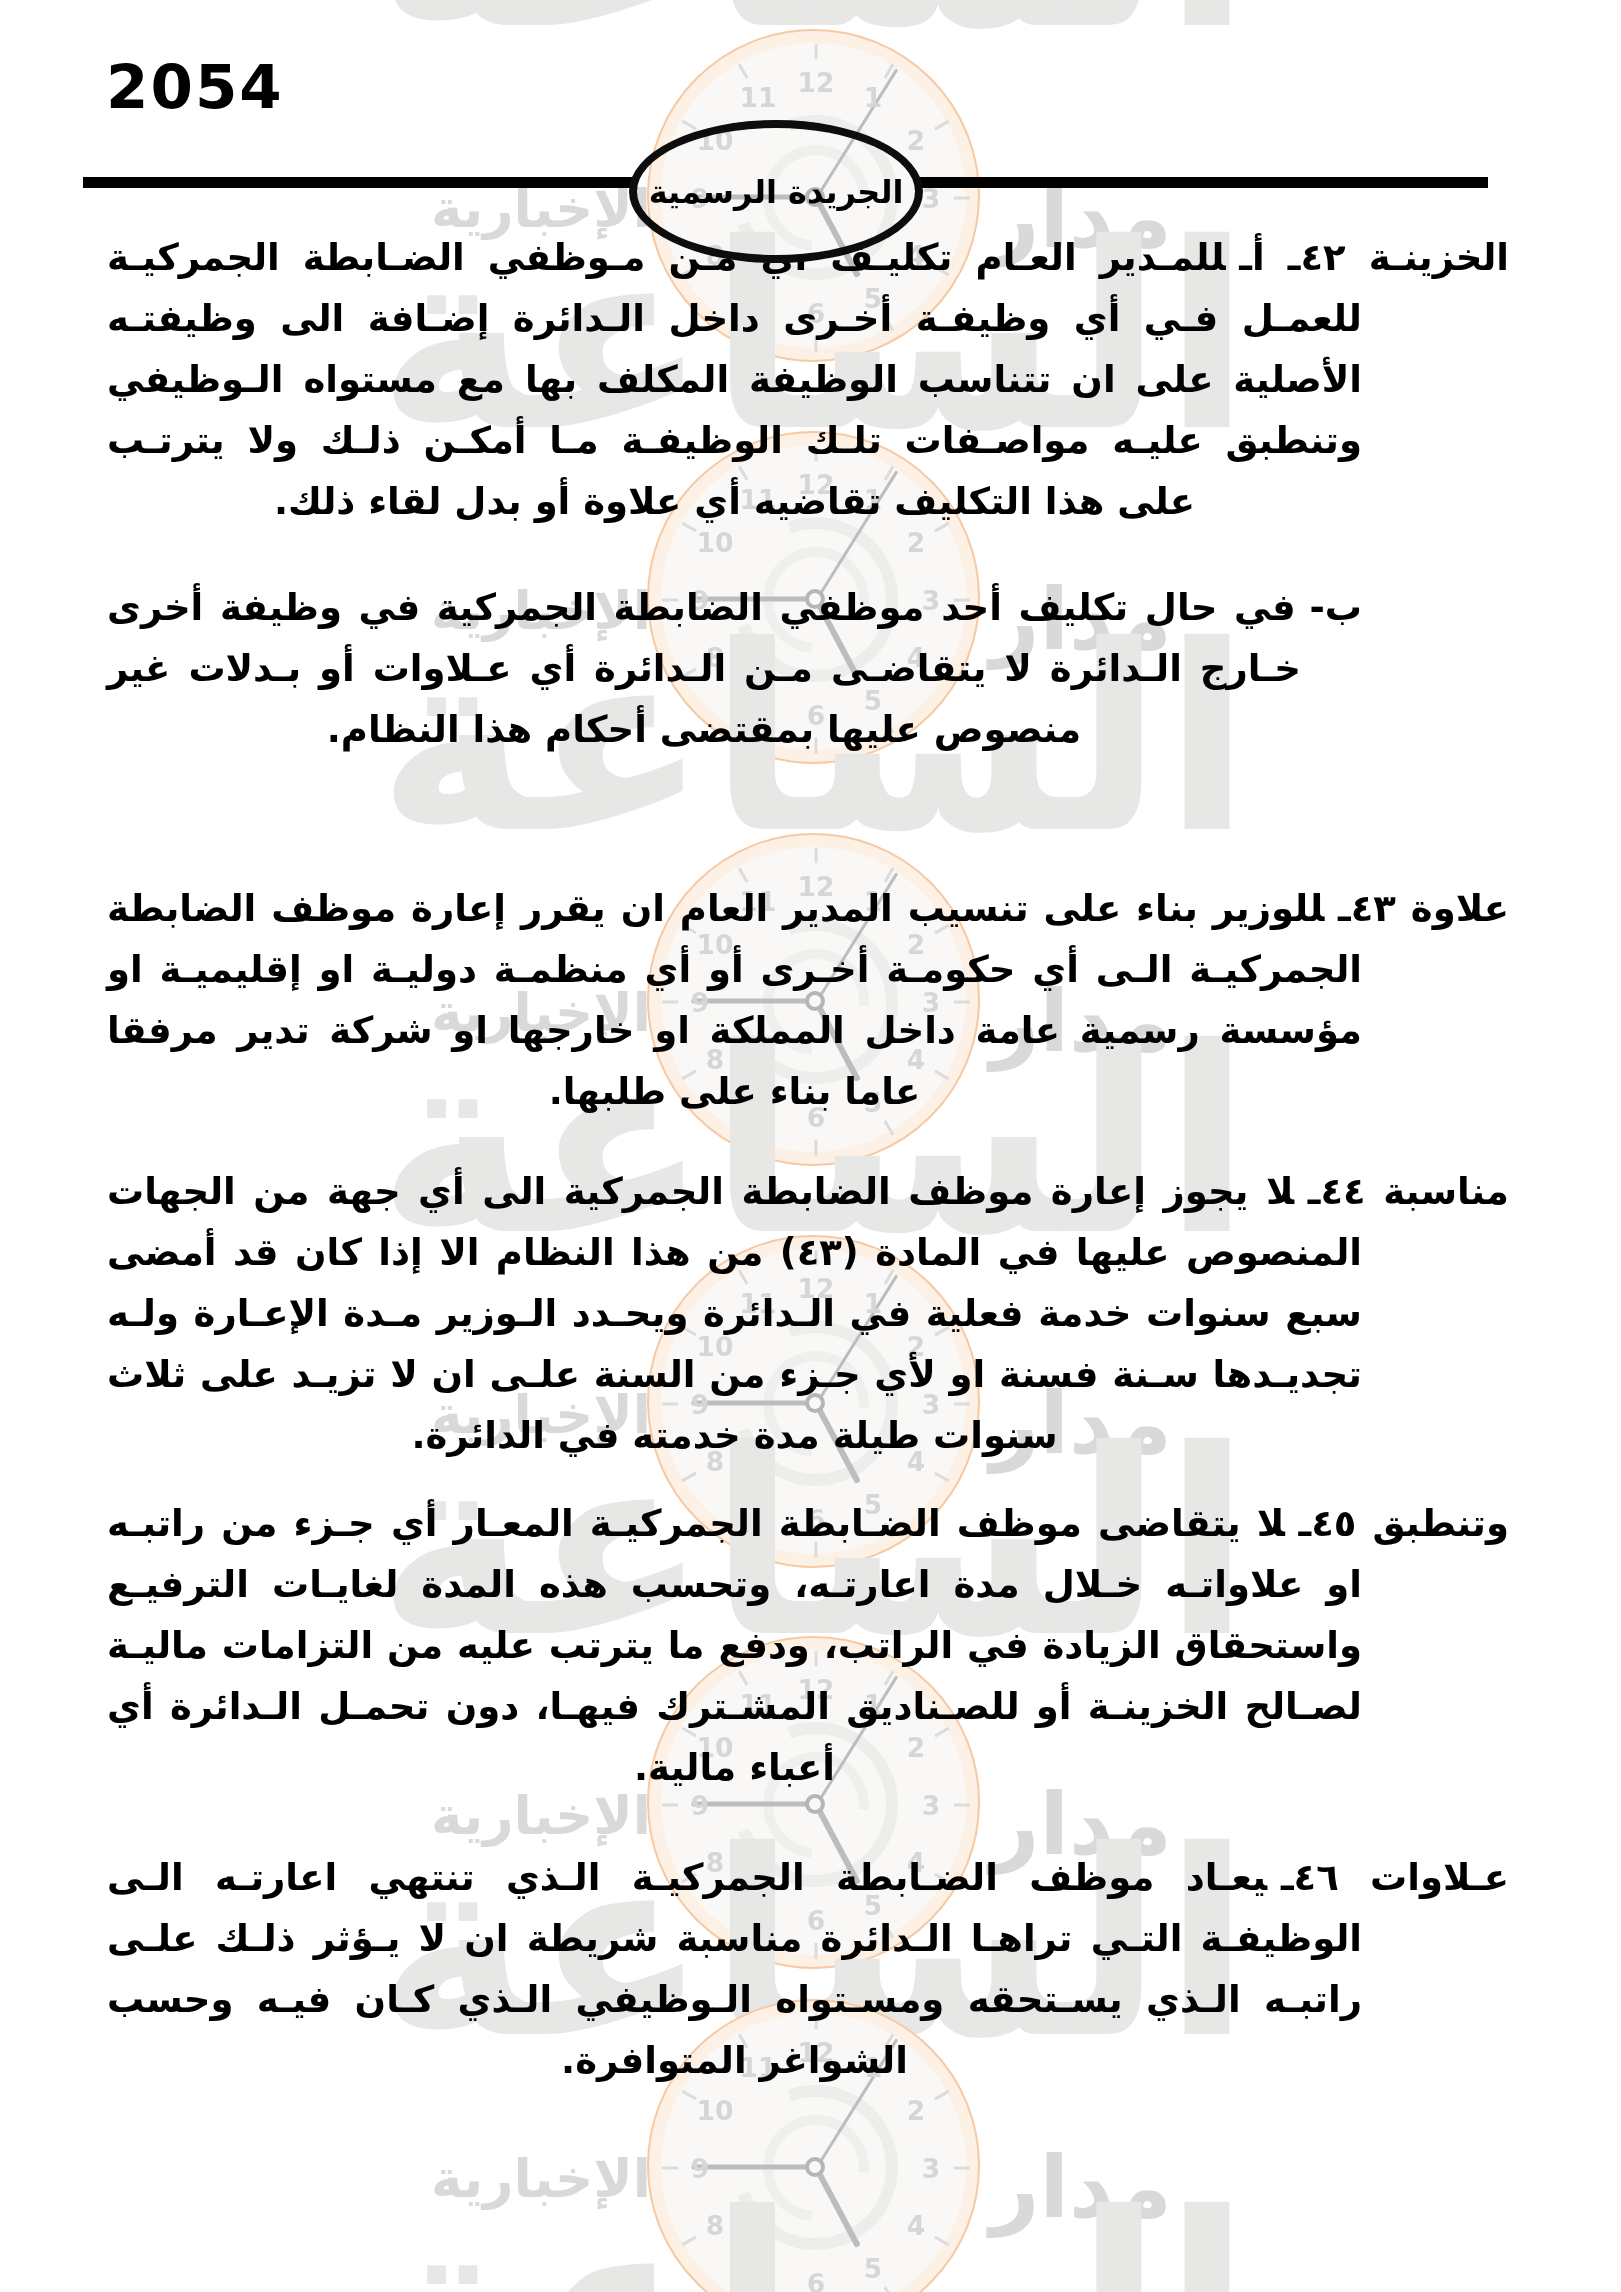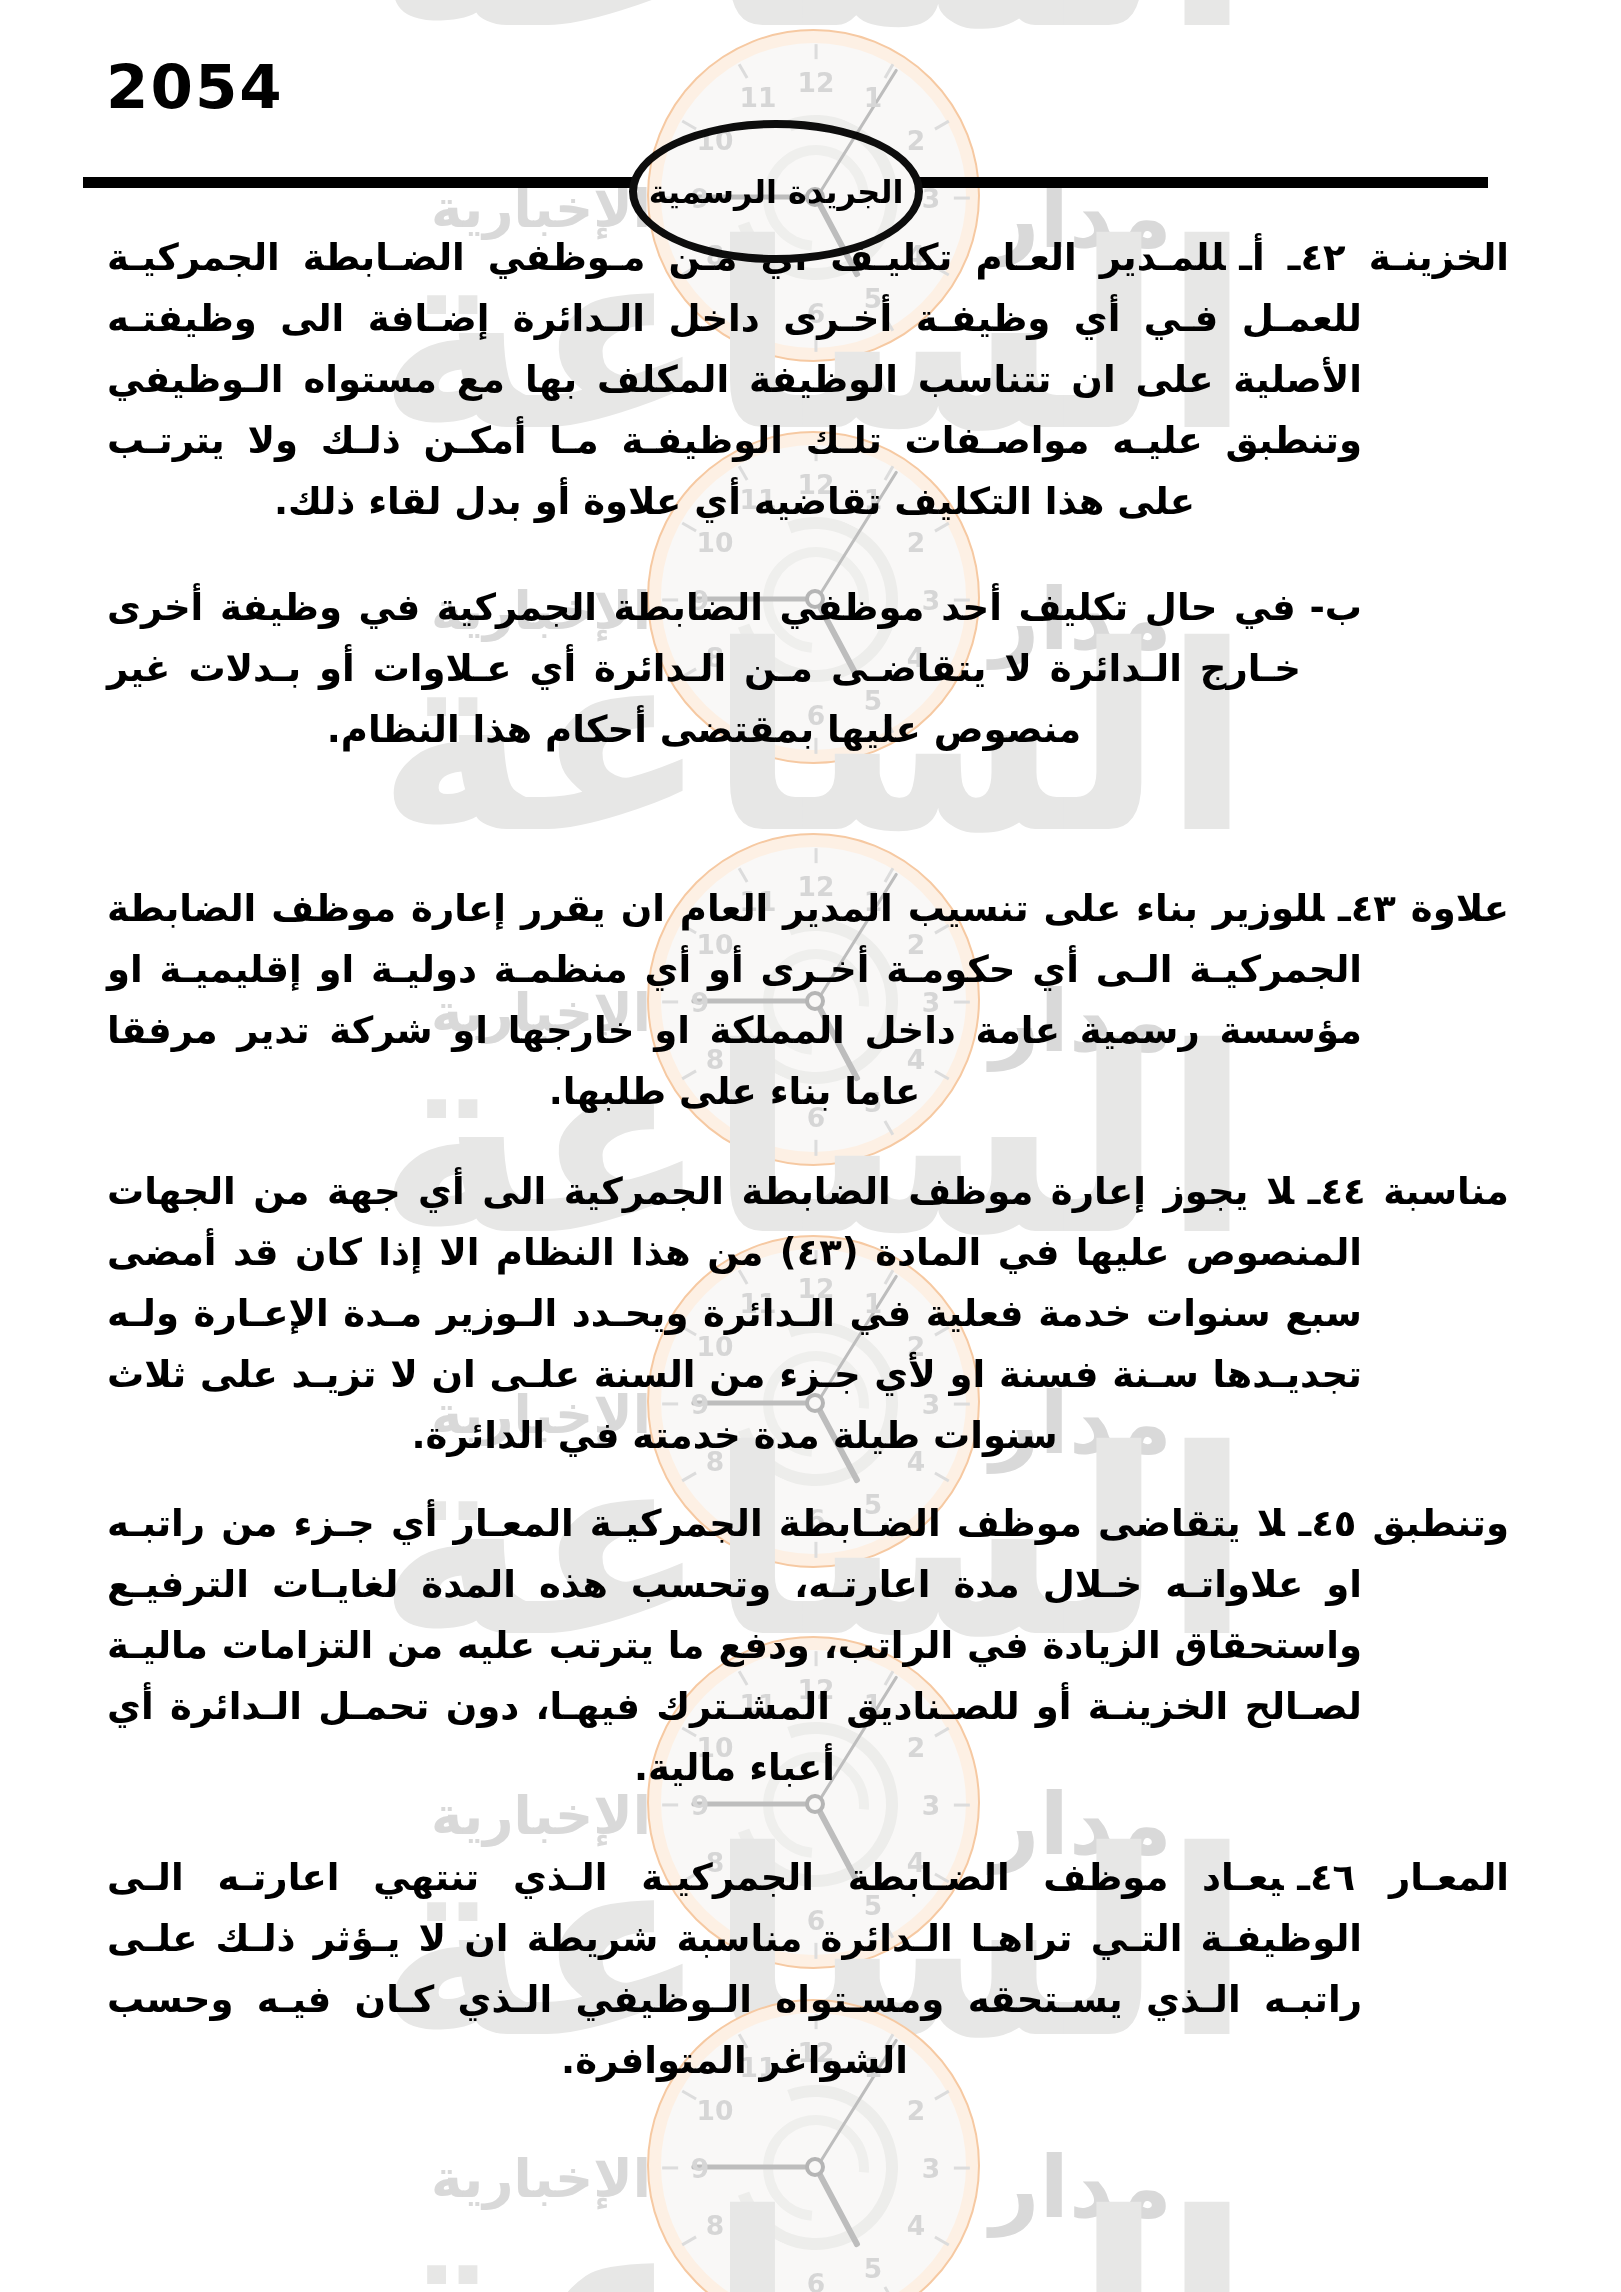--- a/index.html
+++ b/index.html
@@ -89,21 +89,21 @@
 <div class="oval">
   <span class="oval-title">الجريدة الرسمية</span>
 </div>
 
 <div class="content">
   <p class="article"><span class="article-label">الخزينـة ٤٢ـ أـ</span><span class="article-body">للمـدير العـام تكليـف أي مـن مـوظفي الضـابطة الجمركيـة للعمـل فـي أي وظيفـة أخـرى داخل الـدائرة إضـافة الى وظيفتـه الأصلية على ان تتناسب الوظيفة المكلف بها مع مستواه الـوظيفي وتنطبق عليـه مواصـفات تلـك الوظيفـة مـا أمكـن ذلـك ولا يترتـب على هذا التكليف تقاضيه أي علاوة أو بدل لقاء ذلك.</span></p>
   <p class="article clause g-b"><span class="article-label">ب-</span><span class="article-body">في حال تكليف أحد موظفي الضابطة الجمركية في وظيفة أخرى خـارج الـدائرة لا يتقاضـى مـن الـدائرة أي عـلاوات أو بـدلات غير منصوص عليها بمقتضى أحكام هذا النظام.</span></p>
   <p class="article g-43"><span class="article-label">علاوة ٤٣ـ</span><span class="article-body">للوزير بناء على تنسيب المدير العام ان يقرر إعارة موظف الضابطة الجمركيـة الـى أي حكومـة أخـرى أو أي منظمـة دوليـة او إقليميـة او مؤسسة رسمية عامة داخل المملكة او خارجها او شركة تدير مرفقا عاما بناء على طلبها.</span></p>
   <p class="article g-44"><span class="article-label">مناسبة ٤٤ـ</span><span class="article-body">لا يجوز إعارة موظف الضابطة الجمركية الى أي جهة من الجهات المنصوص عليها في المادة (٤٣) من هذا النظام الا إذا كان قد أمضى سبع سنوات خدمة فعلية في الـدائرة ويحـدد الـوزير مـدة الإعـارة ولـه تجديـدها سـنة فسنة او لأي جـزء من السنة علـى ان لا تزيـد على ثلاث سنوات طيلة مدة خدمته في الدائرة.</span></p>
   <p class="article g-45"><span class="article-label">وتنطبق ٤٥ـ</span><span class="article-body">لا يتقاضى موظف الضـابطة الجمركيـة المعـار أي جـزء من راتبـه او علاواتـه خـلال مدة اعارتـه، وتحسب هذه المدة لغايـات الترفيـع واستحقاق الزيادة في الراتب، ودفع ما يترتب عليه من التزامات ماليـة لصـالح الخزينـة أو للصـناديق المشـترك فيهـا، دون تحمـل الـدائرة أي أعباء مالية.</span></p>
-  <p class="article g-46"><span class="article-label">المعـار ٤٦ـ</span><span class="article-body">يعـاد موظف الضـابطة الجمركيـة الـذي تنتهي اعارتـه الـى الوظيفـة التـي تراهـا الـدائرة مناسبة شريطة ان لا يـؤثر ذلـك علـى راتبـه الـذي يسـتحقه ومسـتواه الـوظيفي الـذي كـان فيـه وحسب الشواغر المتوافرة.</span></p>
+  <p class="article g-46"><span class="article-label">عـلاوات ٤٦ـ</span><span class="article-body">يعـاد موظف الضـابطة الجمركيـة الـذي تنتهي اعارتـه الـى الوظيفـة التـي تراهـا الـدائرة مناسبة شريطة ان لا يـؤثر ذلـك علـى راتبـه الـذي يسـتحقه ومسـتواه الـوظيفي الـذي كـان فيـه وحسب الشواغر المتوافرة.</span></p>
 </div>
 
 <div class="wm-layer">
   <div class="wm-tile" style="top: -206px;">
 
     <div class="wm-bigword">الساعة</div>
   </div>
 
   <div class="wm-tile" style="top: 196px;">
     <div class="wm-clock" style="left: 647px;">

